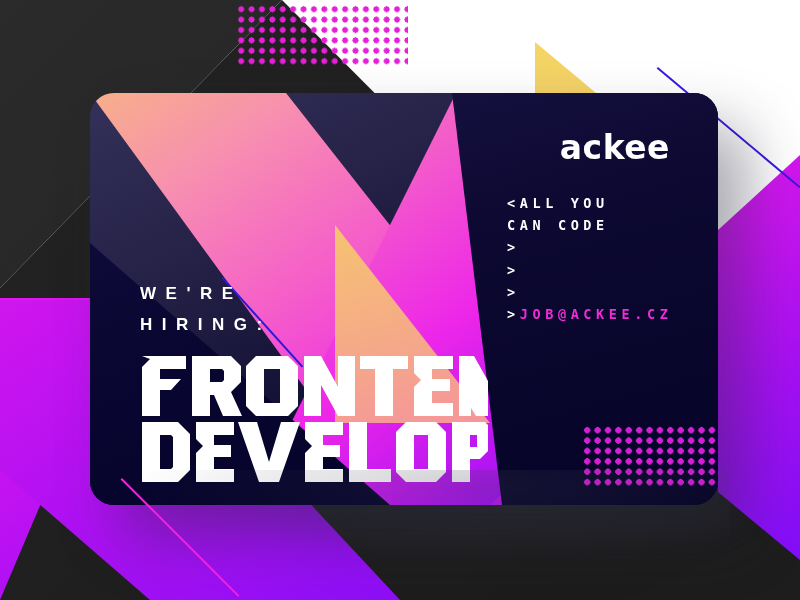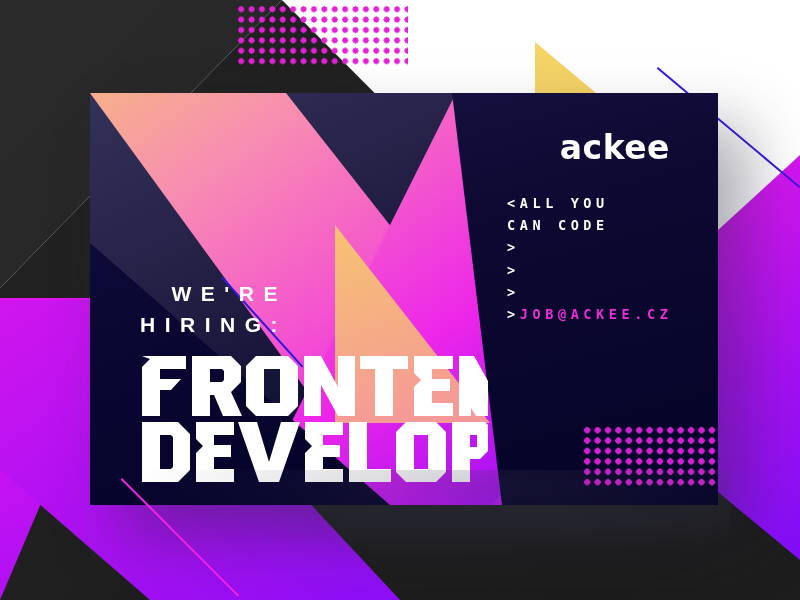--- a/index.html
+++ b/index.html
@@ -80,20 +80,21 @@
   
   #card {
     position: absolute;
     left: 90px;
     top: 93px;
     width: 628px;
     height: 412px;
     overflow: hidden;
     background: linear-gradient(150deg, #2c2b4a 0%, #1d1b3c 35%, #0d0a2e 70%, #060425 100%);
     box-shadow: 30px 34px 60px rgba(40, 40, 60, 0.40);
+    border-radius: 24px;
   }
 
   
   .card-base {
     position: absolute;
     inset: 0;
     background: linear-gradient(155deg, #34315a 0%, #262248 28%, #110e34 62%, #05032a 100%);
   }
 
   
@@ -210,26 +211,25 @@
   #code-block .mail {
     color: #ef2cd8;
   }
 
   #kicker {
     position: absolute;
     left: 50px;
     top: 185px;
     font-family: "Liberation Sans", sans-serif;
     font-weight: 700;
-    font-size: 21px;
+    font-size: 17px;
     letter-spacing: 9.5px;
     line-height: 31px;
     color: #ffffff;
     white-space: pre;
-    text-align: right;
   }
 
   #headline {
     position: absolute;
     left: 48px;
     top: 263px;
     color: #ffffff;
     line-height: 0;
   }
   #headline svg {

